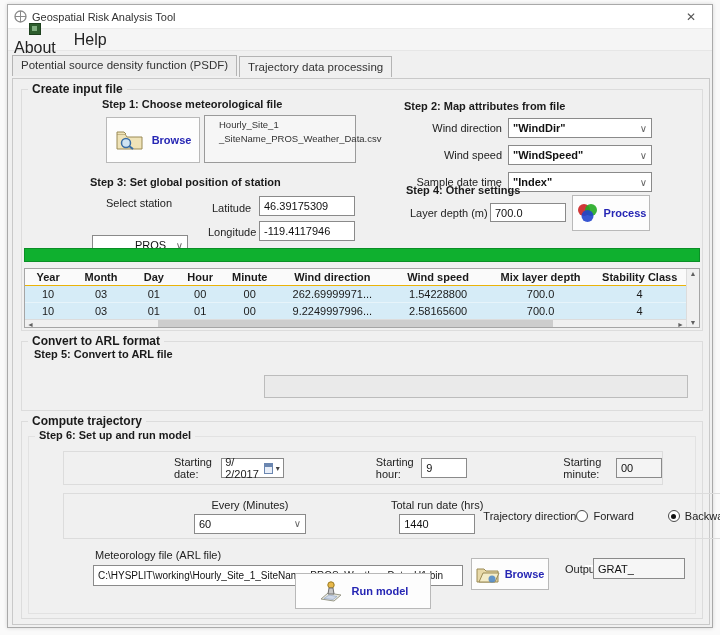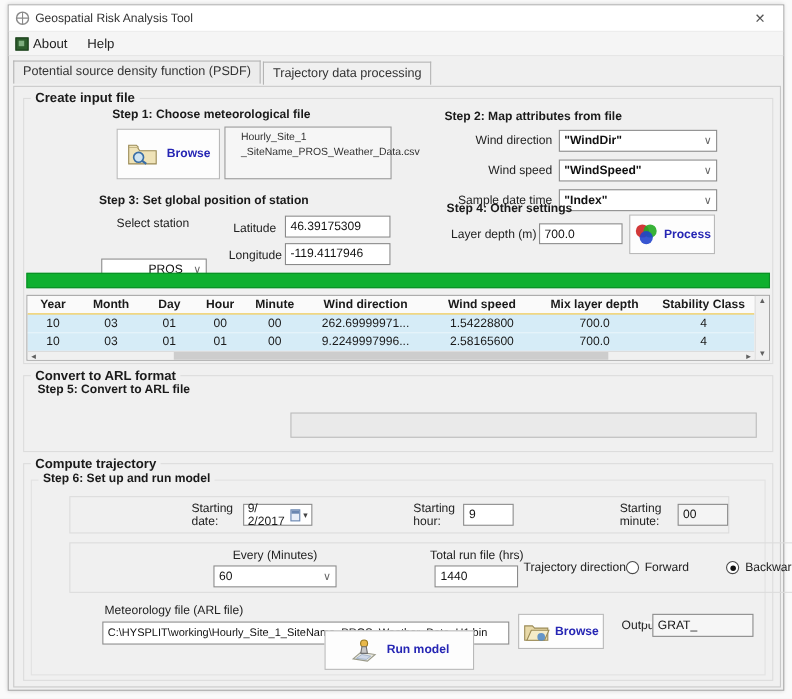--- a/index.html
+++ b/index.html
@@ -4,21 +4,21 @@
 <style>
   * { box-sizing: border-box; }
   html,body { margin:0; padding:0; width:720px; height:635px; background:#fafafa;
     font-family:"Liberation Sans", sans-serif; font-size:11px; color:#1a1a1a; }
   .window { position:absolute; left:7px; top:4px; width:706px; height:624px;
     background:#f0f0f0; border:1px solid #a9a9a9; box-shadow:0 0 4px rgba(0,0,0,.15); }
   .titlebar { height:24px; background:#ffffff; display:flex; align-items:center; padding:0 6px; border-bottom:1px solid #ececec; }
   .titlebar .title { margin-left:5px; font-size:11px; color:#333; }
   .close-btn { margin-left:auto; width:30px; height:22px; display:flex; align-items:center; justify-content:center; color:#555; font-size:12px; cursor:default; }
   .menubar { height:22px; background:#f5f5f5; display:flex; align-items:center; padding:0 6px; gap:18px; border-bottom:1px solid #e6e6e6; }
-  .menu-item { display:flex; align-items:center; gap:4px; font-size:12px; color:#222; }
+  .menu-item { display:flex; align-items:center; gap:4px; font-size:16px; color:#222;flex-direction:column; }
   .about-ic { width:12px; height:12px; background:#2d5d2d; border:1px solid #1d401d; display:inline-block; position:relative; }
   .about-ic::after{ content:""; position:absolute; left:2px; top:2px; width:5px; height:5px; background:#7fae7f; }
   .tabstrip { display:flex; padding:4px 4px 0 4px; gap:2px; }
   .tab { padding:3px 8px 4px 8px; border:1px solid #b4b4b4; border-bottom:none; background:#ececec; color:#333; font-size:11.5px; }
   .tab.active { background:#f0f0f0; position:relative; top:1px; padding-top:4px; }
   .tabpage { position:absolute; left:4px; top:73px; width:698px; height:547px; border:1px solid #c9c9c9; background:#f0f0f0; }
 
   .groupbox { position:absolute; border:1px solid #dcdcdc; background:#f0f0f0; }
   .groupbox > .gb-title { position:absolute; top:-8px; left:6px; background:#f0f0f0; padding:0 4px; font-weight:bold; font-size:12px; }
   .step-title { font-weight:bold; font-size:11px; }
@@ -244,21 +244,21 @@
 
         <div style="position:absolute; left:34px; top:56px; width:692px; height:46px; border:1px solid #dcdcdc; display:flex; align-items:center;">
           <div style="margin-left:130px; display:flex; flex-direction:column; gap:3px;">
             <span class="lbl" style="text-align:center;">Every (Minutes)</span>
             <div class="select" style="width:112px; height:20px; font-weight:normal;">
               <span>60</span>
               <span class="chev">∨</span>
             </div>
           </div>
           <div style="margin-left:85px; display:flex; flex-direction:column; gap:3px; align-items:center;">
-            <span class="lbl">Total run file (hrs)</span>
+            <span class="lbl">Total run date (hrs)</span>
             <div class="input" style="width:76px; height:20px;">
               <span>1440</span>
             </div>
           </div>
           <span class="lbl" style="">Trajectory direction</span>
           <span style="display:flex; align-items:flex-start; gap:5px;">
             <span class="radio"></span>
             <span class="lbl">Forward</span>
           </span>
           <span style="margin-left:34px; display:flex; align-items:center; gap:5px;">

